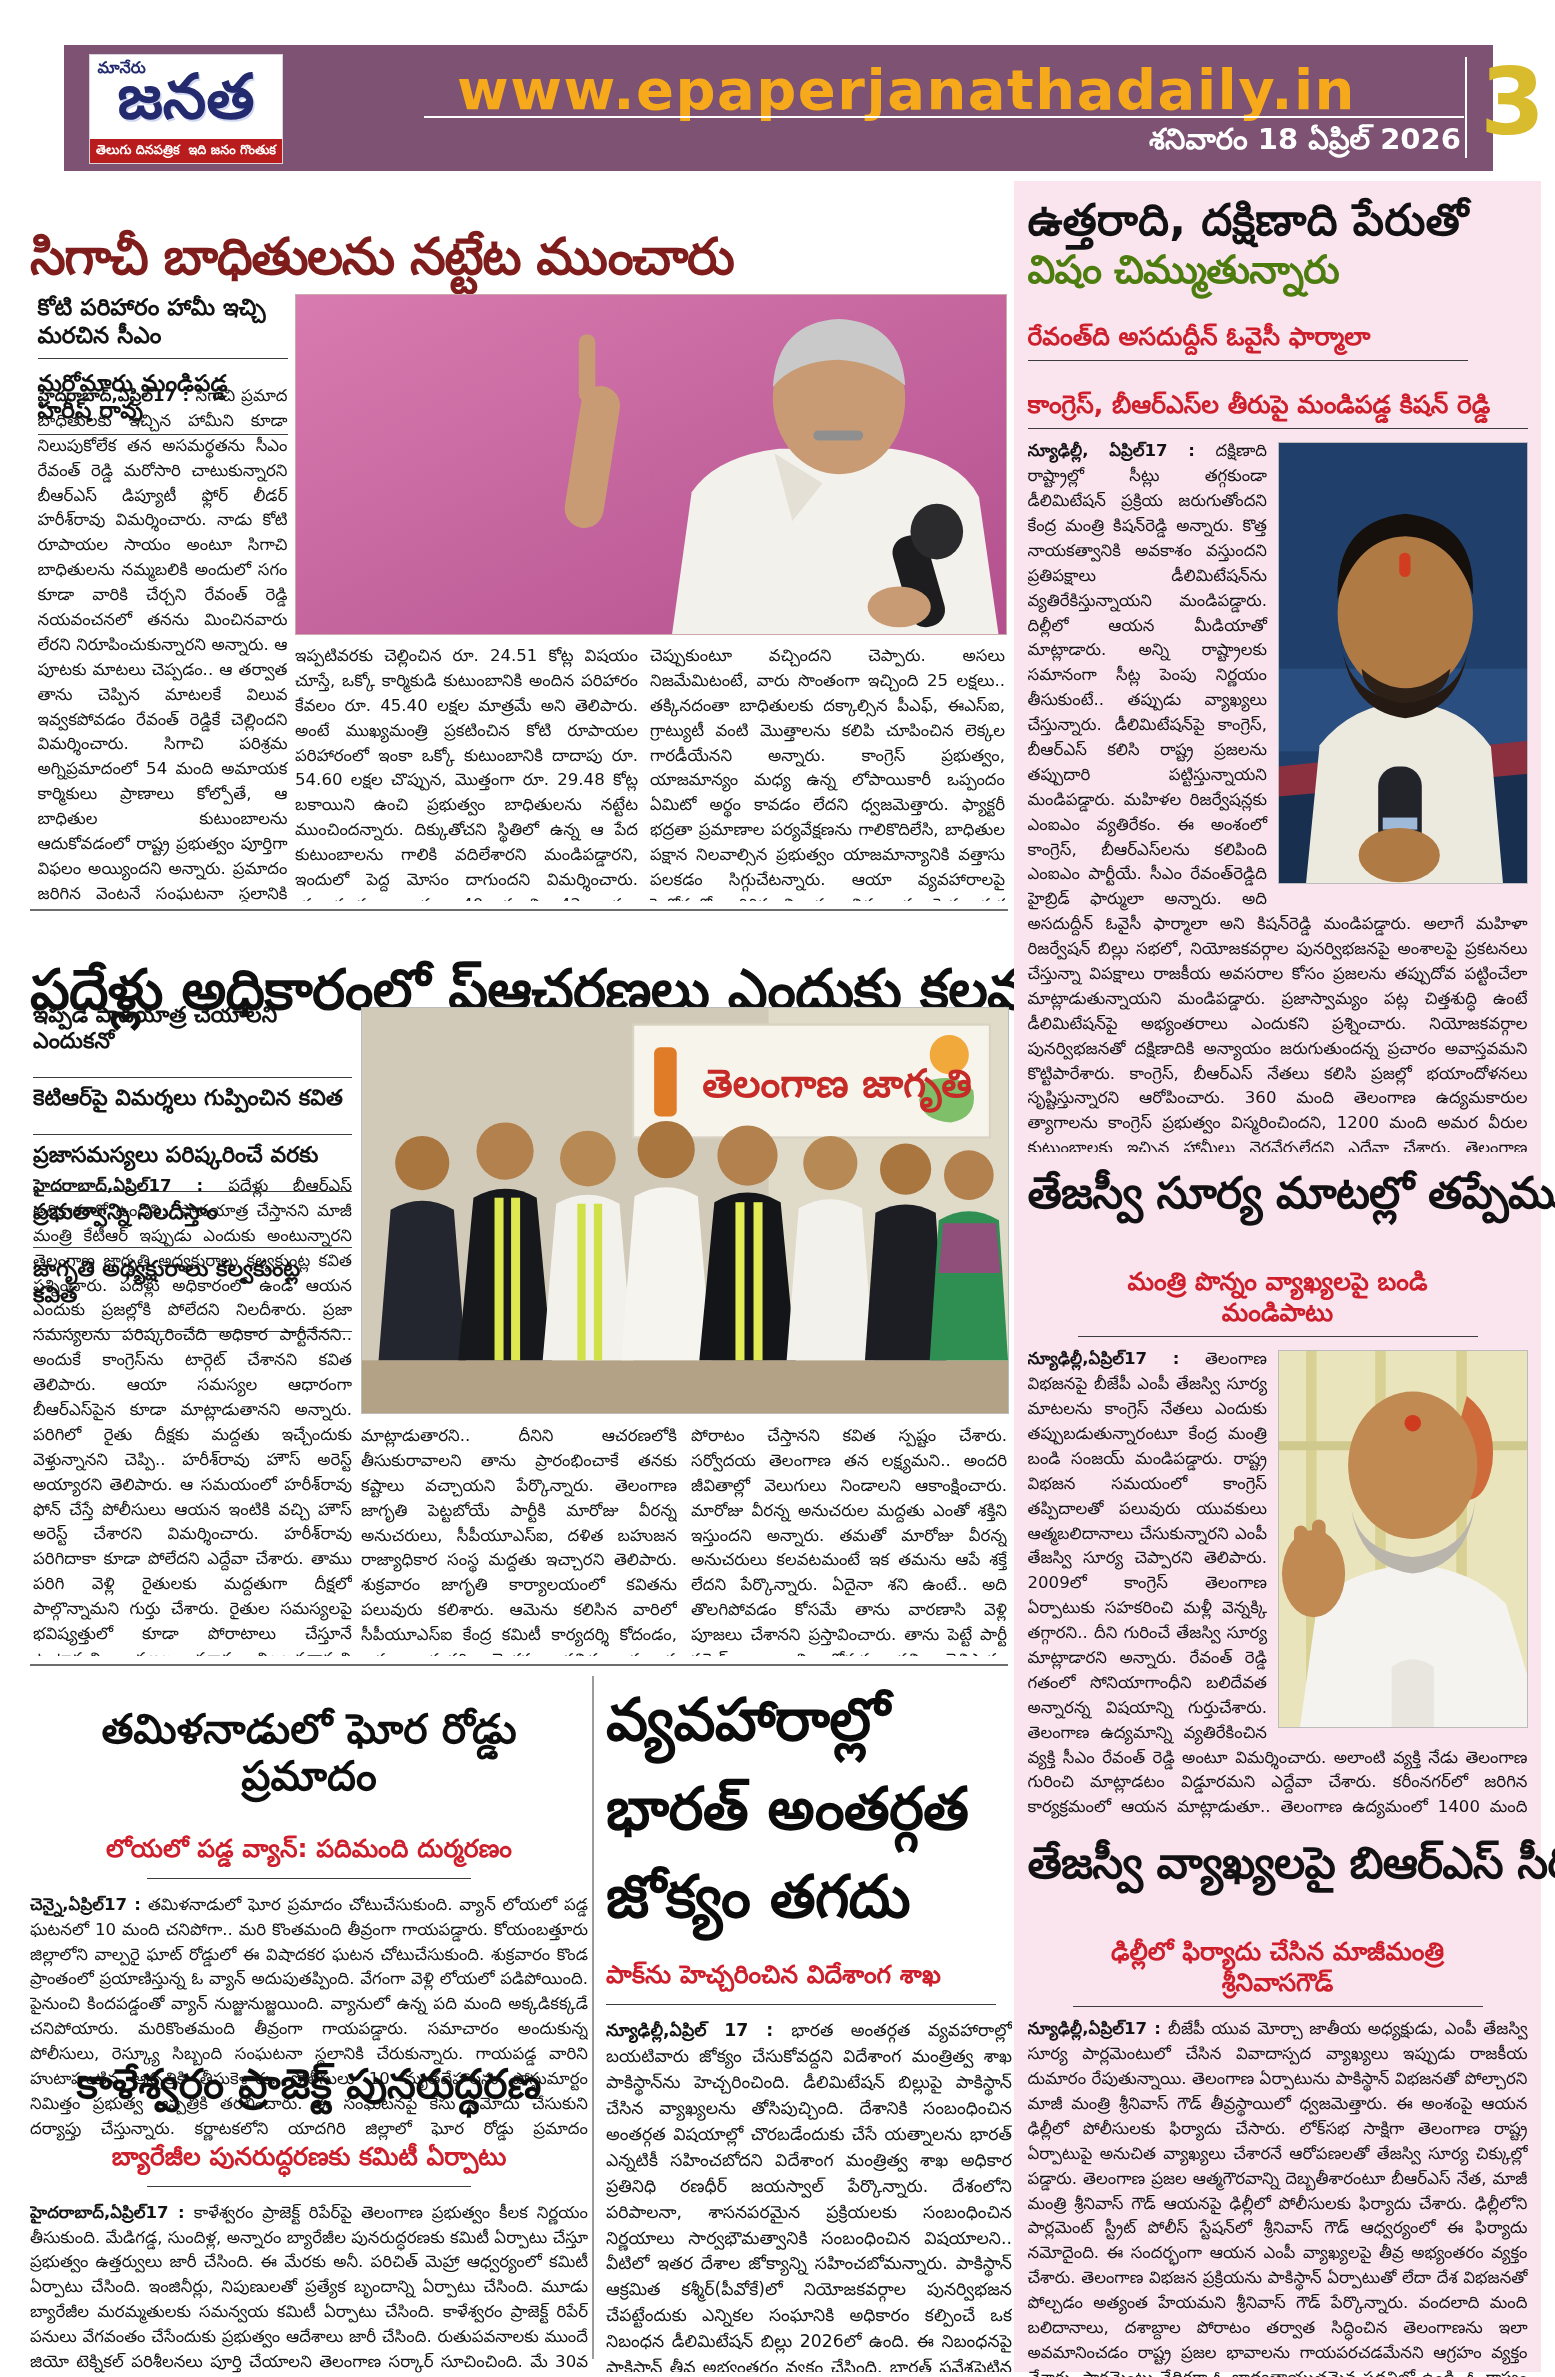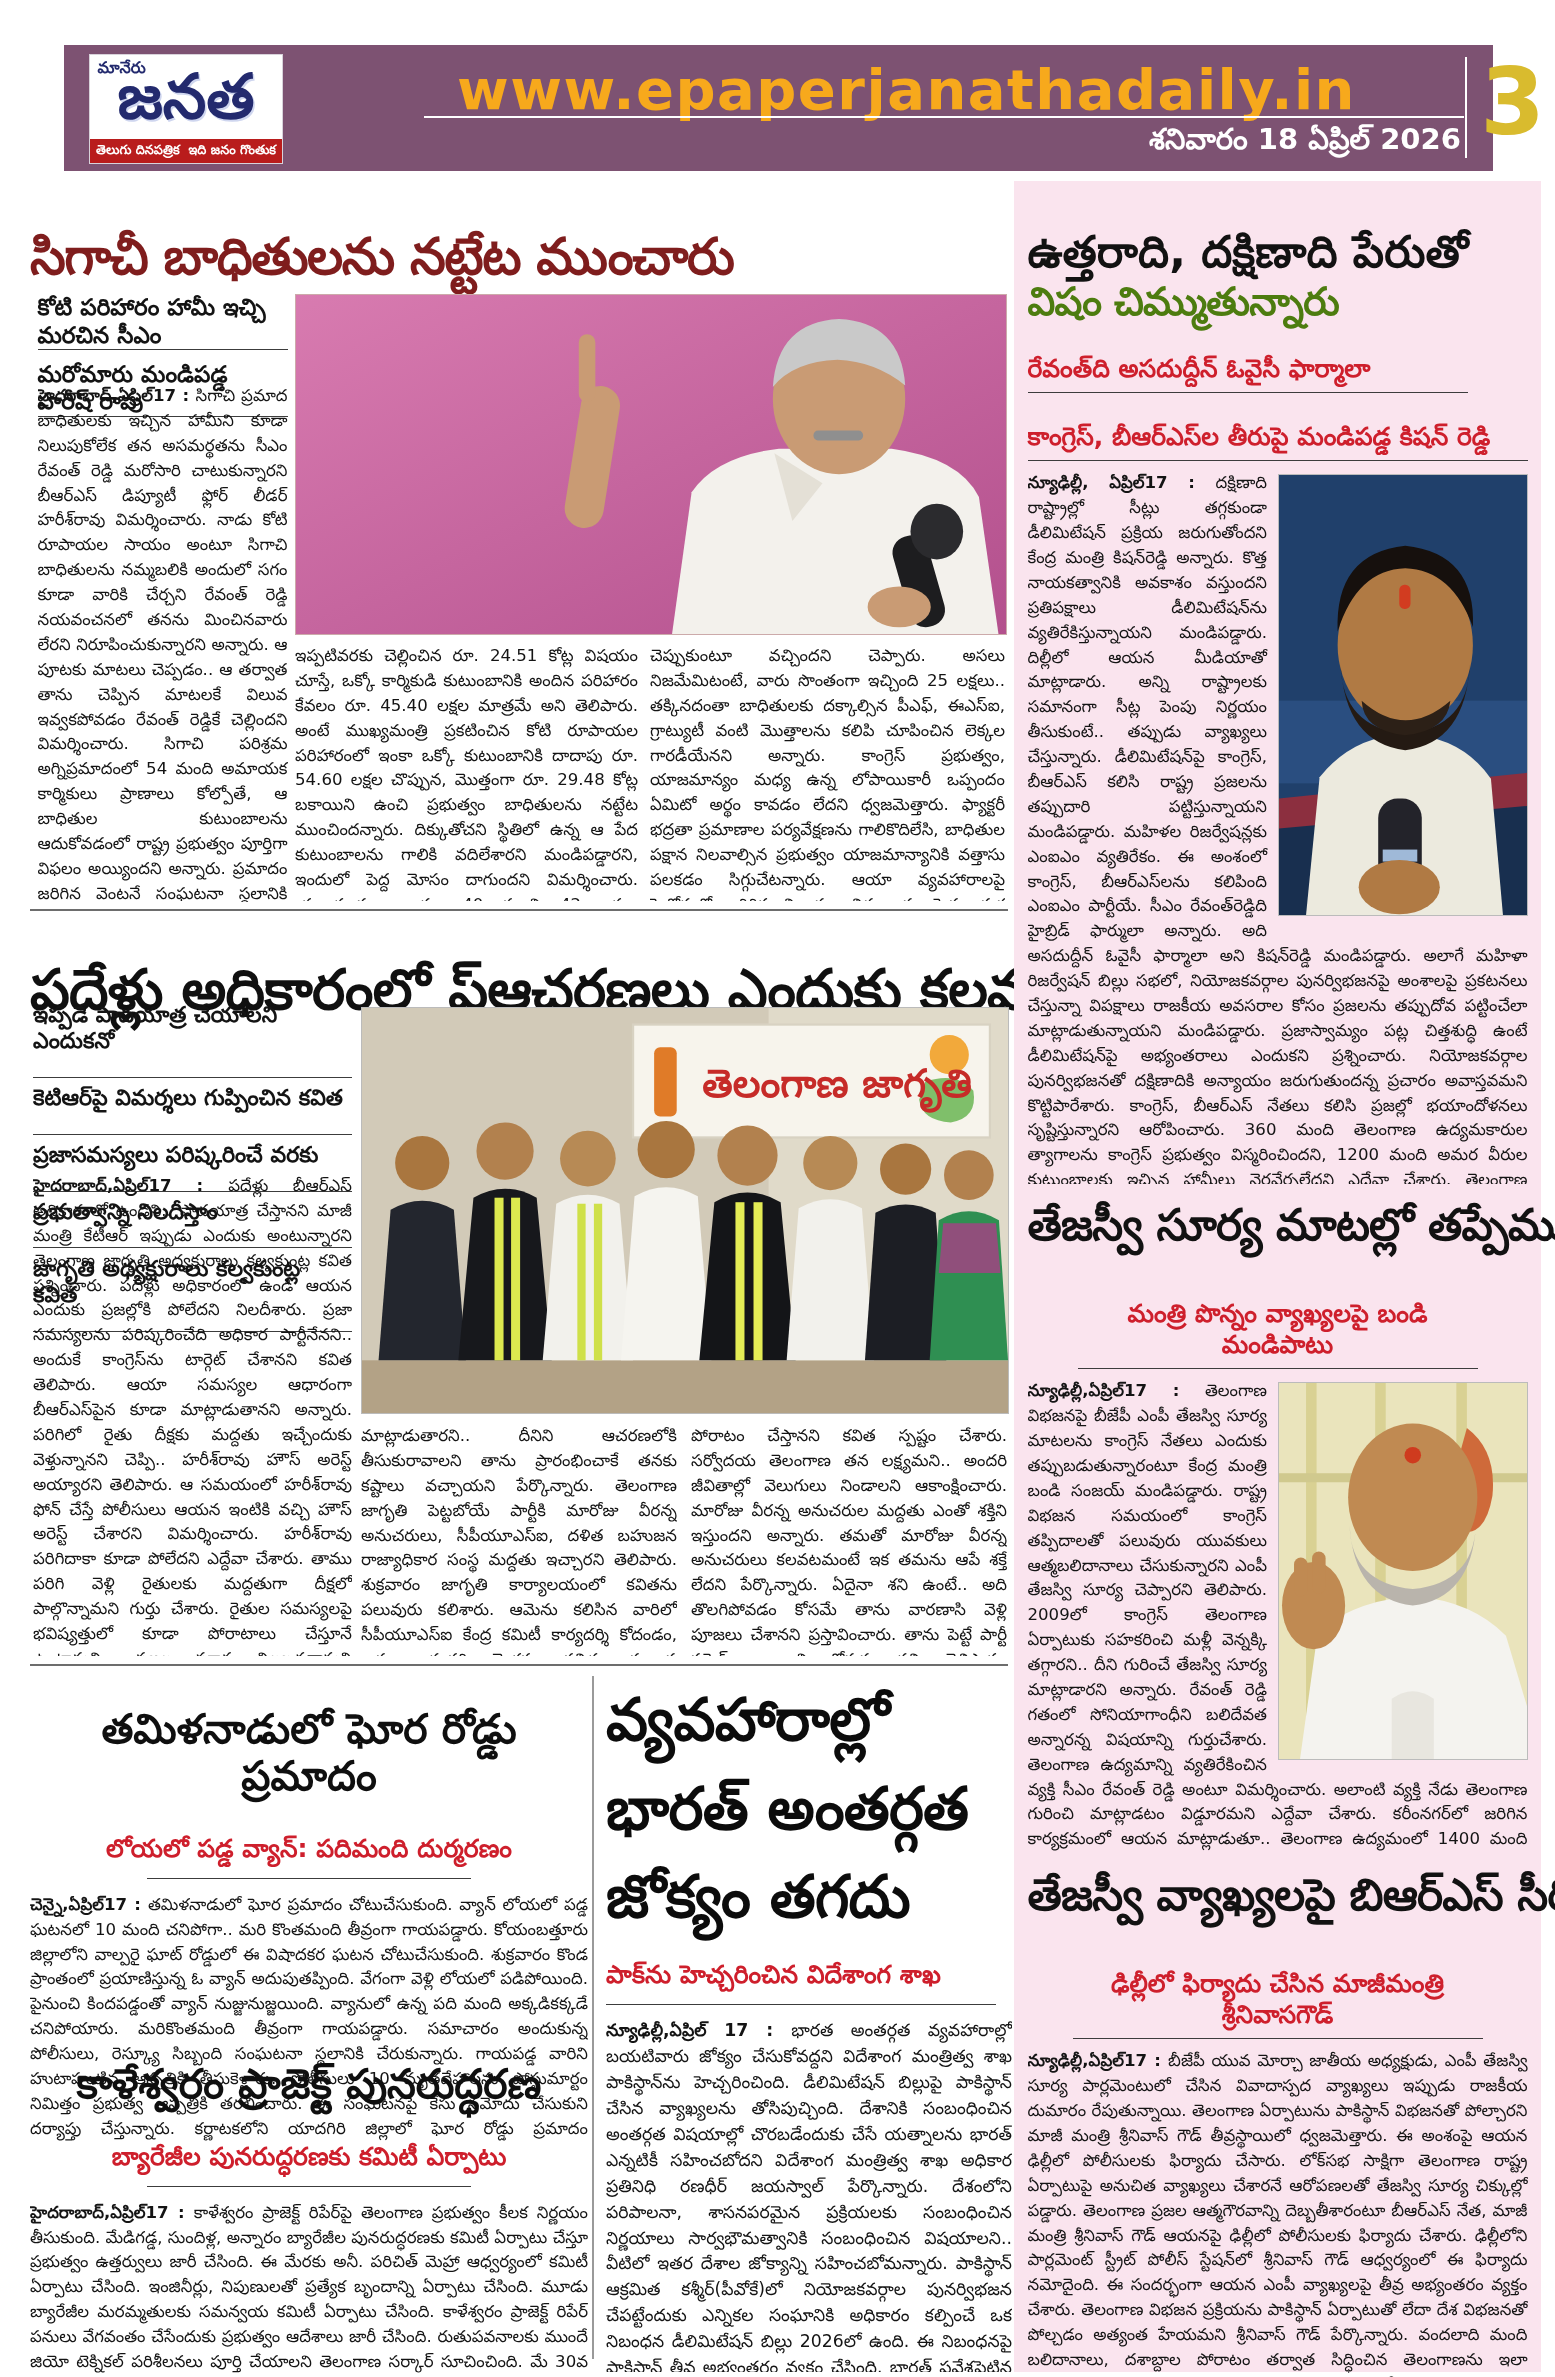--- a/index.html
+++ b/index.html
@@ -22,21 +22,21 @@
   
   .bodytext{font-size:16.6px;line-height:1.5;text-align:justify;color:#141414;overflow:hidden;}
   .dateline{font-weight:bold;}
   .rule-h{position:absolute;background:#6d6d6d;}
   .rule-v{position:absolute;background:#9a9a9a;}
 
   
   .artA{position:absolute;left:30px;top:187px;width:978px;height:722px;}
   .artA .headline{position:absolute;left:0;top:6px;width:100%;font-size:51px;font-weight:bold;color:#7f1d1d;letter-spacing:-1.5px;white-space:nowrap;}
   .artA .kickers{position:absolute;left:7.5px;top:107px;width:250px;}
-  .kicker-dark{font-size:23px;font-weight:bold;color:#141414;border-bottom:1.5px solid #3c3c3c;margin-bottom:10.5px;line-height:1.2;}
+  .kicker-dark{font-size:23px;font-weight:bold;color:#141414;padding-bottom:9px;border-bottom:1.5px solid #3c3c3c;margin-bottom:10.5px;line-height:1.2;}
   .artA .col1{position:absolute;left:7.5px;top:197px;width:250px;height:518px;}
   .artA .photo{position:absolute;left:265px;top:107px;width:710px;height:339px;border:0.8px solid #caa;overflow:hidden;}
   .artA .col2{position:absolute;left:265px;top:457px;width:343px;height:257px;}
   .artA .col3{position:absolute;left:620px;top:457px;width:355px;height:257px;}
 
   
   .artB{position:absolute;left:30px;top:915px;width:978px;height:745px;}
   .artB .headline{position:absolute;left:0;top:4.5px;width:100%;font-size:56px;font-weight:bold;color:#101010;letter-spacing:-0.8px;white-space:nowrap;}
   .artB .kickers{position:absolute;left:3px;top:87px;width:319px;}
   .artB .kickers .kicker-dark{font-size:22px;padding-bottom:22px;margin-bottom:7.5px;}
@@ -57,21 +57,21 @@
   
   .artMEA{position:absolute;left:606px;top:1676px;width:406px;height:686px;}
   .artMEA .hline{font-size:59px;font-weight:bold;color:#0c0c0c;line-height:1.5;letter-spacing:-0.8px;}
   .artMEA .kicker-red{text-align:left;font-size:25px;margin-top:18px;}
   .artMEA .krule{width:96%;border-bottom:1.5px solid #3c3c3c;margin-top:9px;}
   .artMEA .bodytext{margin-top:13.5px;height:354px;font-size:17.3px;}
 
   
   .rightpanel{position:absolute;left:1014px;top:181px;width:527px;height:2191px;background:#fae4ee;box-sizing:border-box;padding:10.5px 13.5px;}
   .r-art{position:relative;}
-  .r1 .hl1{font-size:44px;font-weight:bold;color:#121212;line-height:1.25;margin-top:32px;}
+  .r1 .hl1{font-size:44px;font-weight:bold;color:#121212;line-height:1.25;}
   .r1 .hl2{font-size:39px;font-weight:bold;color:#4d7c0f;line-height:1.2;letter-spacing:-0.8px;}
   .r-kicker{font-size:25px;font-weight:bold;color:#ce1f2c;margin-top:28px;padding-bottom:7.5px;border-bottom:1.5px solid #3c3c3c;line-height:1.25;}
   .r-body{margin-top:10.5px;}
   .r1 .r-body{height:713px;}
   .r2 .r-body{height:475px;}
   .r3 .r-body{height:489px;}
   .float-photo{float:right;margin:3px 0 7.5px 10.5px;border:0.8px solid #bbb;overflow:hidden;}
   .r2 .headline, .r3 .headline{font-size:44px;font-weight:bold;color:#121212;white-space:nowrap;letter-spacing:-0.8px;margin-top:15px;}
 </style>
 </head>

